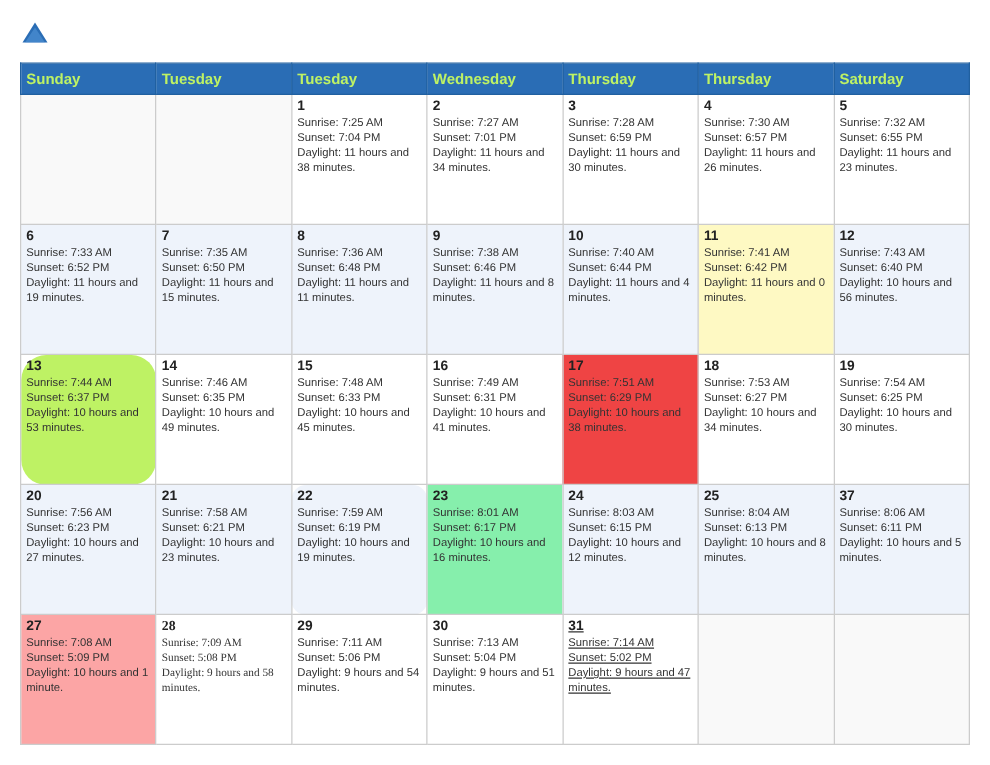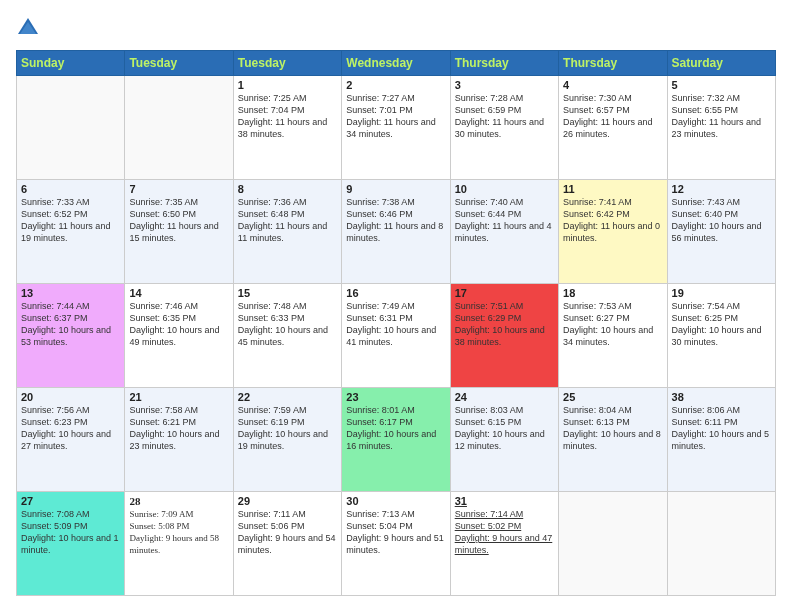--- a/index.html
+++ b/index.html
@@ -191,21 +191,21 @@
           <td style="background: #fef9c3;">
             <span class="day-number">11</span>
             <div class="day-info">Sunrise: 7:41 AM<br>Sunset: 6:42 PM<br>Daylight: 11 hours and 0 minutes.</div>
           </td>
           <td style="background: rgb(238, 243, 251);">
             <span class="day-number">12</span>
             <div class="day-info">Sunrise: 7:43 AM<br>Sunset: 6:40 PM<br>Daylight: 10 hours and 56 minutes.</div>
           </td>
         </tr>
         <tr>
-          <td style="background: #f0abfc;">
+          <td style="background: #bef264; border-radius: 20px;">
             <span class="day-number">13</span>
             <div class="day-info">Sunrise: 7:44 AM<br>Sunset: 6:37 PM<br>Daylight: 10 hours and 53 minutes.</div>
           </td>
           <td style="background: rgb(255, 255, 255);">
             <span class="day-number">14</span>
             <div class="day-info">Sunrise: 7:46 AM<br>Sunset: 6:35 PM<br>Daylight: 10 hours and 49 minutes.</div>
           </td>
           <td style="background: rgb(255, 255, 255);">
             <span class="day-number">15</span>
             <div class="day-info">Sunrise: 7:48 AM<br>Sunset: 6:33 PM<br>Daylight: 10 hours and 45 minutes.</div>
@@ -229,43 +229,43 @@
         </tr>
         <tr>
           <td style="background: rgb(238, 243, 251);">
             <span class="day-number">20</span>
             <div class="day-info">Sunrise: 7:56 AM<br>Sunset: 6:23 PM<br>Daylight: 10 hours and 27 minutes.</div>
           </td>
           <td style="background: rgb(238, 243, 251);">
             <span class="day-number">21</span>
             <div class="day-info">Sunrise: 7:58 AM<br>Sunset: 6:21 PM<br>Daylight: 10 hours and 23 minutes.</div>
           </td>
-          <td style="background: rgb(238, 243, 251);">
+          <td style="background: rgb(238, 243, 251); border-radius: 12px;">
             <span class="day-number">22</span>
             <div class="day-info">Sunrise: 7:59 AM<br>Sunset: 6:19 PM<br>Daylight: 10 hours and 19 minutes.</div>
           </td>
           <td style="background: #86efac;">
             <span class="day-number">23</span>
             <div class="day-info">Sunrise: 8:01 AM<br>Sunset: 6:17 PM<br>Daylight: 10 hours and 16 minutes.</div>
           </td>
           <td style="background: rgb(238, 243, 251);">
             <span class="day-number">24</span>
             <div class="day-info">Sunrise: 8:03 AM<br>Sunset: 6:15 PM<br>Daylight: 10 hours and 12 minutes.</div>
           </td>
           <td style="background: rgb(238, 243, 251);">
             <span class="day-number">25</span>
             <div class="day-info">Sunrise: 8:04 AM<br>Sunset: 6:13 PM<br>Daylight: 10 hours and 8 minutes.</div>
           </td>
           <td style="background: rgb(238, 243, 251);">
-            <span class="day-number">38</span>
+            <span class="day-number">37</span>
             <div class="day-info">Sunrise: 8:06 AM<br>Sunset: 6:11 PM<br>Daylight: 10 hours and 5 minutes.</div>
           </td>
         </tr>
         <tr>
-          <td style="background: #5eead4;">
+          <td style="background: #fca5a5;">
             <span class="day-number">27</span>
             <div class="day-info">Sunrise: 7:08 AM<br>Sunset: 5:09 PM<br>Daylight: 10 hours and 1 minute.</div>
           </td>
           <td style="background: rgb(255, 255, 255); font-family: Liberation Serif, serif;">
             <span class="day-number">28</span>
             <div class="day-info">Sunrise: 7:09 AM<br>Sunset: 5:08 PM<br>Daylight: 9 hours and 58 minutes.</div>
           </td>
           <td style="background: rgb(255, 255, 255); margin-left: 43px;">
             <span class="day-number">29</span>
             <div class="day-info">Sunrise: 7:11 AM<br>Sunset: 5:06 PM<br>Daylight: 9 hours and 54 minutes.</div>

